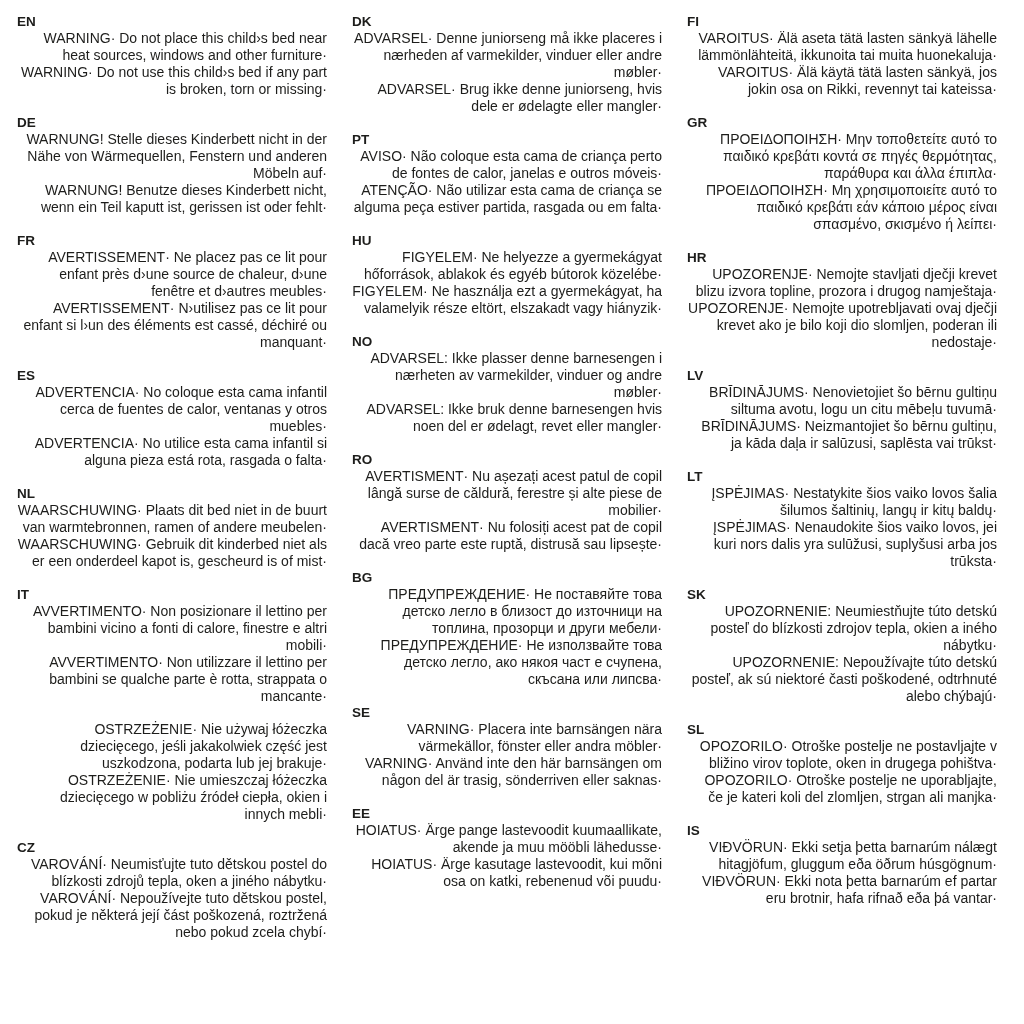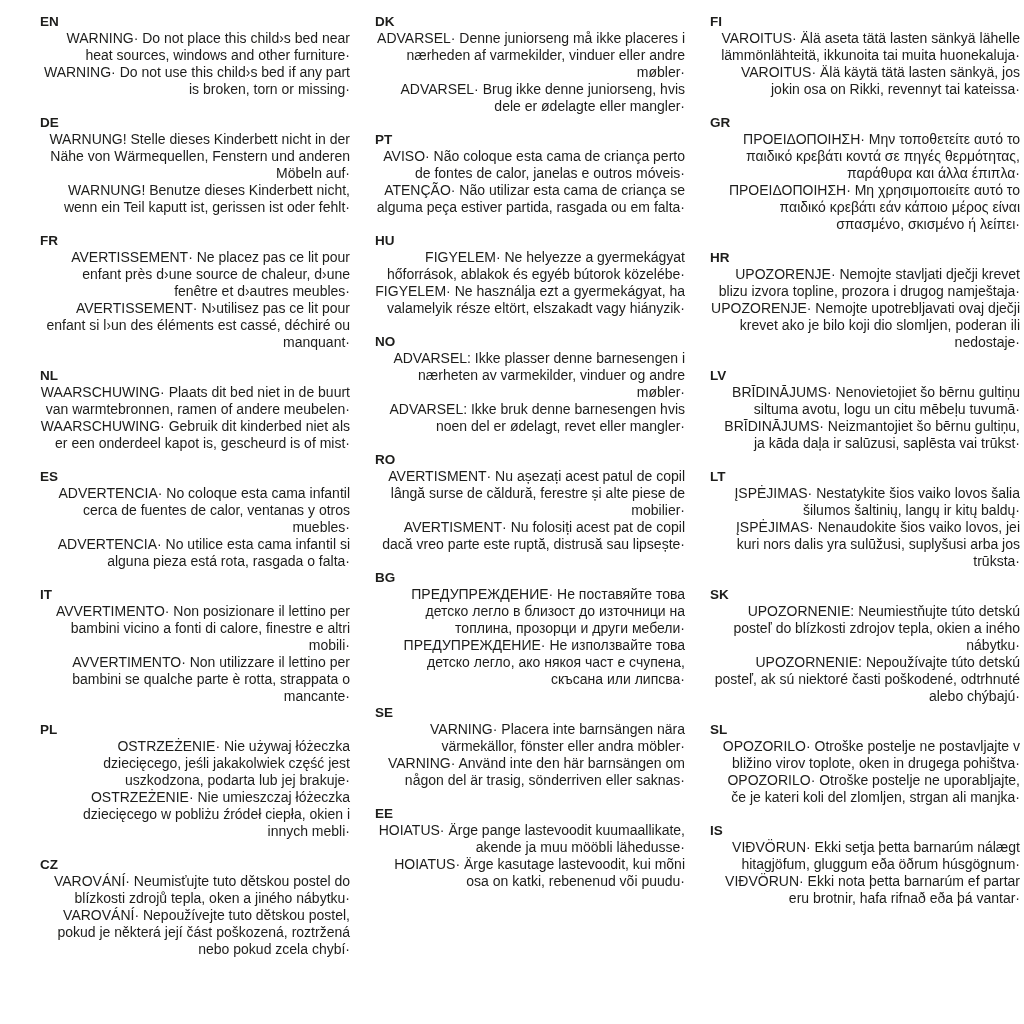--- a/index.html
+++ b/index.html
@@ -11,21 +11,21 @@
     width: 1024px;
     height: 1024px;
     overflow: hidden;
     font-family: "Liberation Sans", "DejaVu Sans", sans-serif;
     color: #1d1d1b;
   }
   .sheet {
     box-sizing: border-box;
     width: 1024px;
     height: 1024px;
-    padding: 13px 22px 10px 40px;
+    padding: 13px 22px 10px 17px;
     display: grid;
     grid-template-columns: 310px 310px 310px;
     column-gap: 25px;
     align-items: start;
   }
   .col {
     display: block;
   }
   .lang-section {
     margin: 0 0 16px 0;
@@ -60,36 +60,35 @@
       <h2 class="lang-code">DE</h2>
       <p>WARNUNG! Stelle dieses Kinderbett nicht in der Nähe von Wärmequellen, Fenstern und anderen Möbeln auf·</p>
       <p>WARNUNG! Benutze dieses Kinderbett nicht, wenn ein Teil kaputt ist, gerissen ist oder fehlt·</p>
     </section>
     <section class="lang-section">
       <h2 class="lang-code">FR</h2>
       <p>AVERTISSEMENT· Ne placez pas ce lit pour enfant près d›une source de chaleur, d›une fenêtre et d›autres meubles·</p>
       <p>AVERTISSEMENT· N›utilisez pas ce lit pour enfant si l›un des éléments est cassé, déchiré ou manquant·</p>
     </section>
     <section class="lang-section">
+      <h2 class="lang-code">ES</h2>
+      <p>ADVERTENCIA· No coloque esta cama infantil cerca de fuentes de calor, ventanas y otros muebles·</p>
+      <p>ADVERTENCIA· No utilice esta cama infantil si alguna pieza está rota, rasgada o falta·</p>
+    </section>
+    <section class="lang-section">
       <h2 class="lang-code">NL</h2>
       <p>WAARSCHUWING· Plaats dit bed niet in de buurt van warmtebronnen, ramen of andere meubelen·</p>
       <p>WAARSCHUWING· Gebruik dit kinderbed niet als er een onderdeel kapot is, gescheurd is of mist·</p>
-    </section>
-    <section class="lang-section">
-      <h2 class="lang-code">ES</h2>
-      <p>ADVERTENCIA· No coloque esta cama infantil cerca de fuentes de calor, ventanas y otros muebles·</p>
-      <p>ADVERTENCIA· No utilice esta cama infantil si alguna pieza está rota, rasgada o falta·</p>
     </section>
     <section class="lang-section">
       <h2 class="lang-code">IT</h2>
       <p>AVVERTIMENTO· Non posizionare il lettino per bambini vicino a fonti di calore, finestre e altri mobili·</p>
       <p>AVVERTIMENTO· Non utilizzare il lettino per bambini se qualche parte è rotta, strappata o mancante·</p>
     </section>
     <section class="lang-section">
-      <h2 class="lang-code">PL</h2>
       <p>OSTRZEŻENIE· Nie używaj łóżeczka dziecięcego, jeśli jakakolwiek część jest uszkodzona, podarta lub jej brakuje·</p>
       <p>OSTRZEŻENIE· Nie umieszczaj łóżeczka dziecięcego w pobliżu źródeł ciepła, okien i innych mebli·</p>
     </section>
     <section class="lang-section">
       <h2 class="lang-code">CZ</h2>
       <p>VAROVÁNÍ· Neumisťujte tuto dětskou postel do blízkosti zdrojů tepla, oken a jiného nábytku·</p>
       <p>VAROVÁNÍ· Nepoužívejte tuto dětskou postel, pokud je některá její část poškozená, roztržená nebo pokud zcela chybí·</p>
     </section>
   </div>
 

